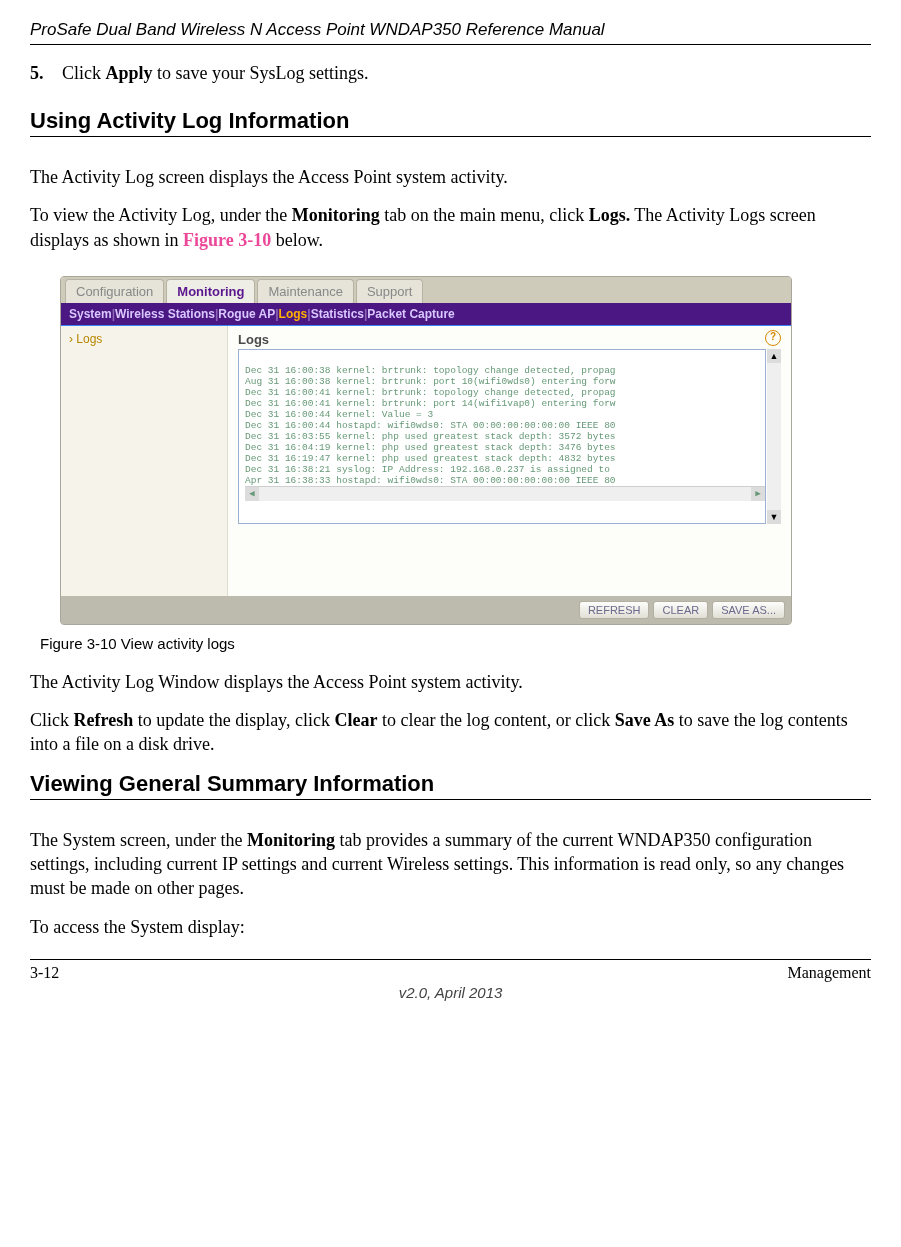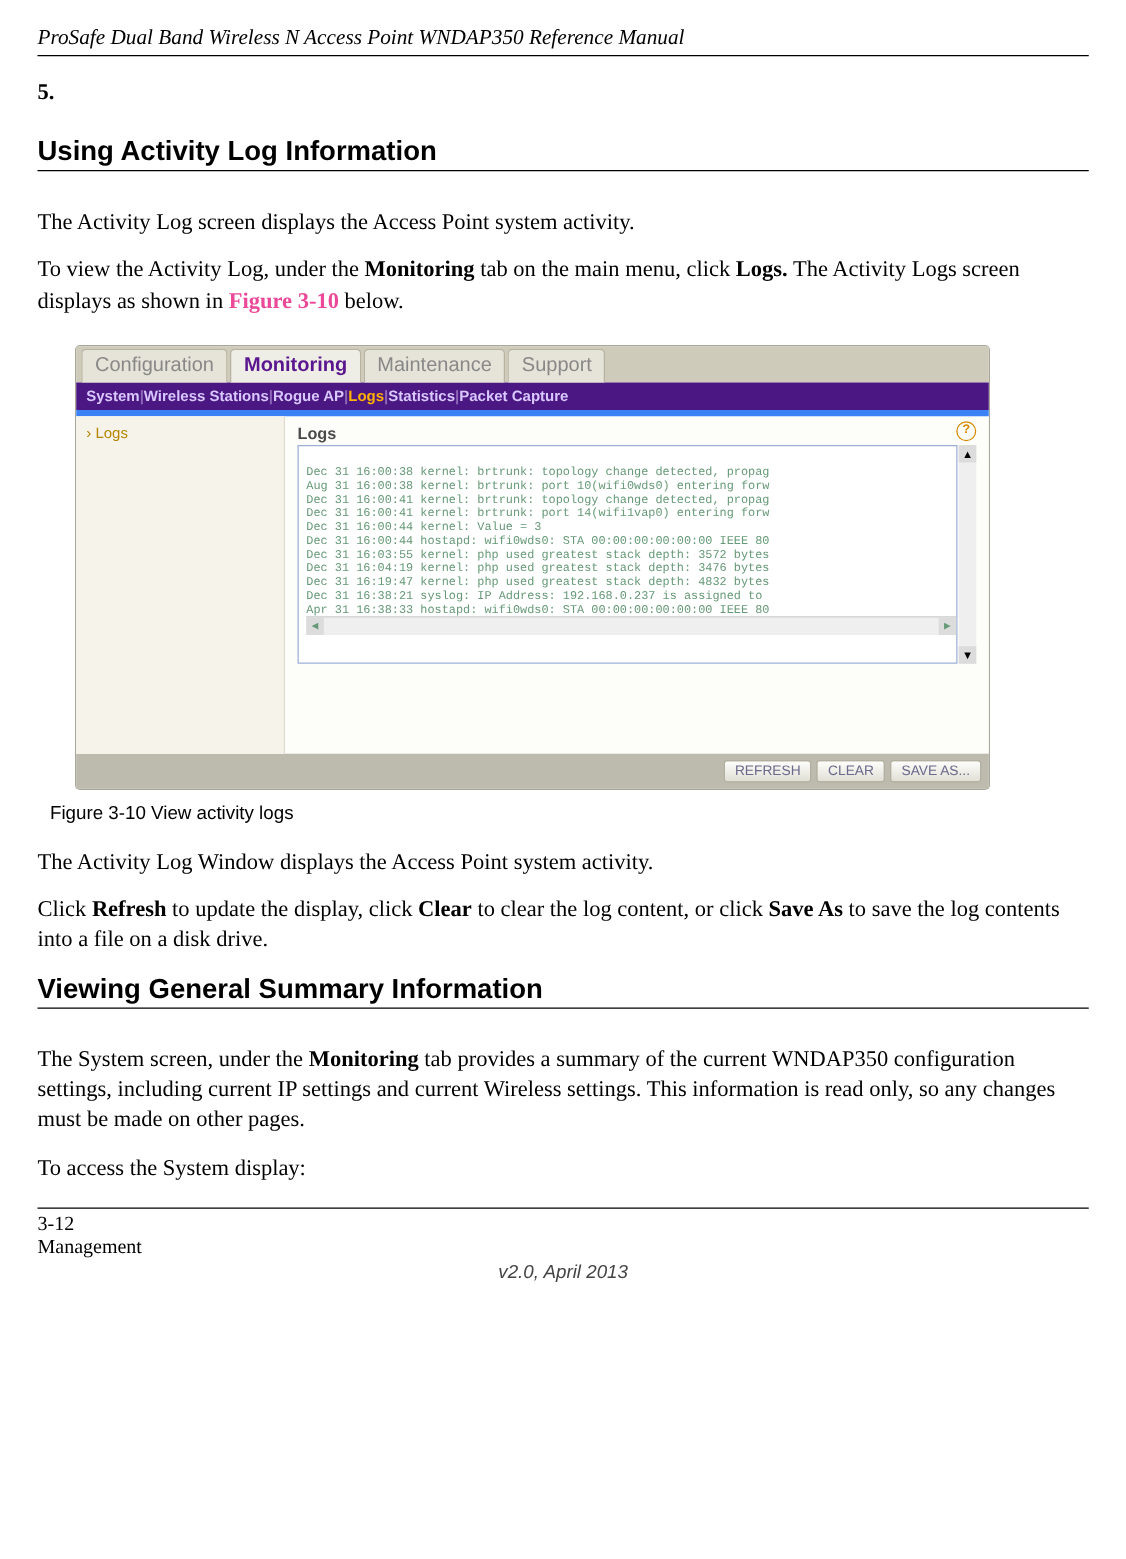--- a/index.html
+++ b/index.html
@@ -7,21 +7,21 @@
     font-family: "Times New Roman", Times, serif;
     font-size: 18px;
     color: #000;
     background: #fff;
     width: 901px;
     padding: 20px 30px 10px 30px;
     box-sizing: border-box;
   }
   .header-title {
     font-style: italic;
-    font-family: Liberation Serif, serif;
+    font-family: Liberation Sans, sans-serif;
     font-size: 17px;
     margin-bottom: 4px;
   }
   hr.rule {
     border: none;
     border-top: 1px solid #000;
     margin: 0 0 18px 0;
   }
   .step {
     display: flex;
@@ -47,34 +47,34 @@
     margin: 24px 0 6px 30px;
     width: 730px;
     border: 1px solid #a9a79b;
     background: #f4f3ee;
     border-radius: 4px;
   }
   .topbar1 {
     display: flex; gap: 2px; padding: 0 4px; background: #cfcbba;
   }
   .topbar1 .ttab {
-    padding: 4px 10px; font-family: Arial, sans-serif; font-size: 16px;
+    padding: 4px 10px; font-family: Arial, sans-serif; font-size: 13px;
     color: #888; background: #e6e4d8; border-radius: 4px 4px 0 0;
     border: 1px solid #b7b3a2; border-bottom: none; margin-top: 2px;
   }
   .topbar1 .ttab.active { color: #5a168e; font-weight: bold; background: #efeee6; }
   .topbar2 {
     background: #4b1782; color: #fff; padding: 4px 8px;
     font-family: Arial, sans-serif; font-size: 12px; font-weight: bold;
     display: flex; gap: 0;
   }
   .topbar2 .sub { color: #d9c7ff; }
   .topbar2 .sub.active { color: #ffb000; }
   .inner {
-    display: flex; background: #fdfdfa; min-height: 270px; border-top: 5px solid #3b82f6;
+    display: flex; background: #fdfdfa; min-height: 270px; border-top: 1px solid #3b82f6;
   }
   .sidebar {
     width: 150px; background: #f6f4ea; padding: 6px 8px; border-right: 1px solid #e0dccb;
     font-family: Arial, sans-serif; font-size: 12px; color: #b78500;
   }
   .content { flex: 1; padding: 6px 10px; }
   .panel-title {
     font-family: Arial, sans-serif; font-size: 13px; color: #4a4a4a; font-weight: bold;
     margin-bottom: 2px;
   }
@@ -112,32 +112,34 @@
     color:#d58900; font-size:10px; text-align:center; line-height:12px;
     font-family: Arial,sans-serif; margin-top:-2px;
   }
   .figure-caption {
     font-family: Arial, Helvetica, sans-serif; font-weight: normal;
     font-size: 15px; margin: 10px 0 18px 10px;
   }
   .footer {
     display: flex; justify-content: space-between;
     font-family: "Times New Roman", serif; font-size: 16px;
-    flex-direction: column;
   }
   hr.footer-rule { border:none; border-top:1px solid #000; margin: 20px 0 4px 0; }
 </style>
 </head>
 <body>
 
 <div class="header-title">ProSafe Dual Band Wireless N Access Point WNDAP350 Reference Manual</div>
 <hr class="rule">
 
 <div class="step">
   <span class="step-num">5.</span>
+  <span>
+    <span>Click </span><span class="bold" style="font-weight:bold">Apply</span><span> to save your SysLog settings.</span>
+  </span>
 </div>
 
 <h2 class="section">Using Activity Log Information</h2>
 <hr class="section-rule">
 
 <p class="body">The Activity Log screen displays the Access Point system activity.</p>
 <p class="body">
   <span>To view the Activity Log, under the </span><span class="bold" style="font-weight:bold">Monitoring</span><span> tab on the main menu, click </span><span class="bold" style="font-weight:bold">Logs.</span><span> The Activity Logs screen displays as shown in </span><span class="fig-link">Figure 3-10</span><span> below.</span>
 </p>
 

